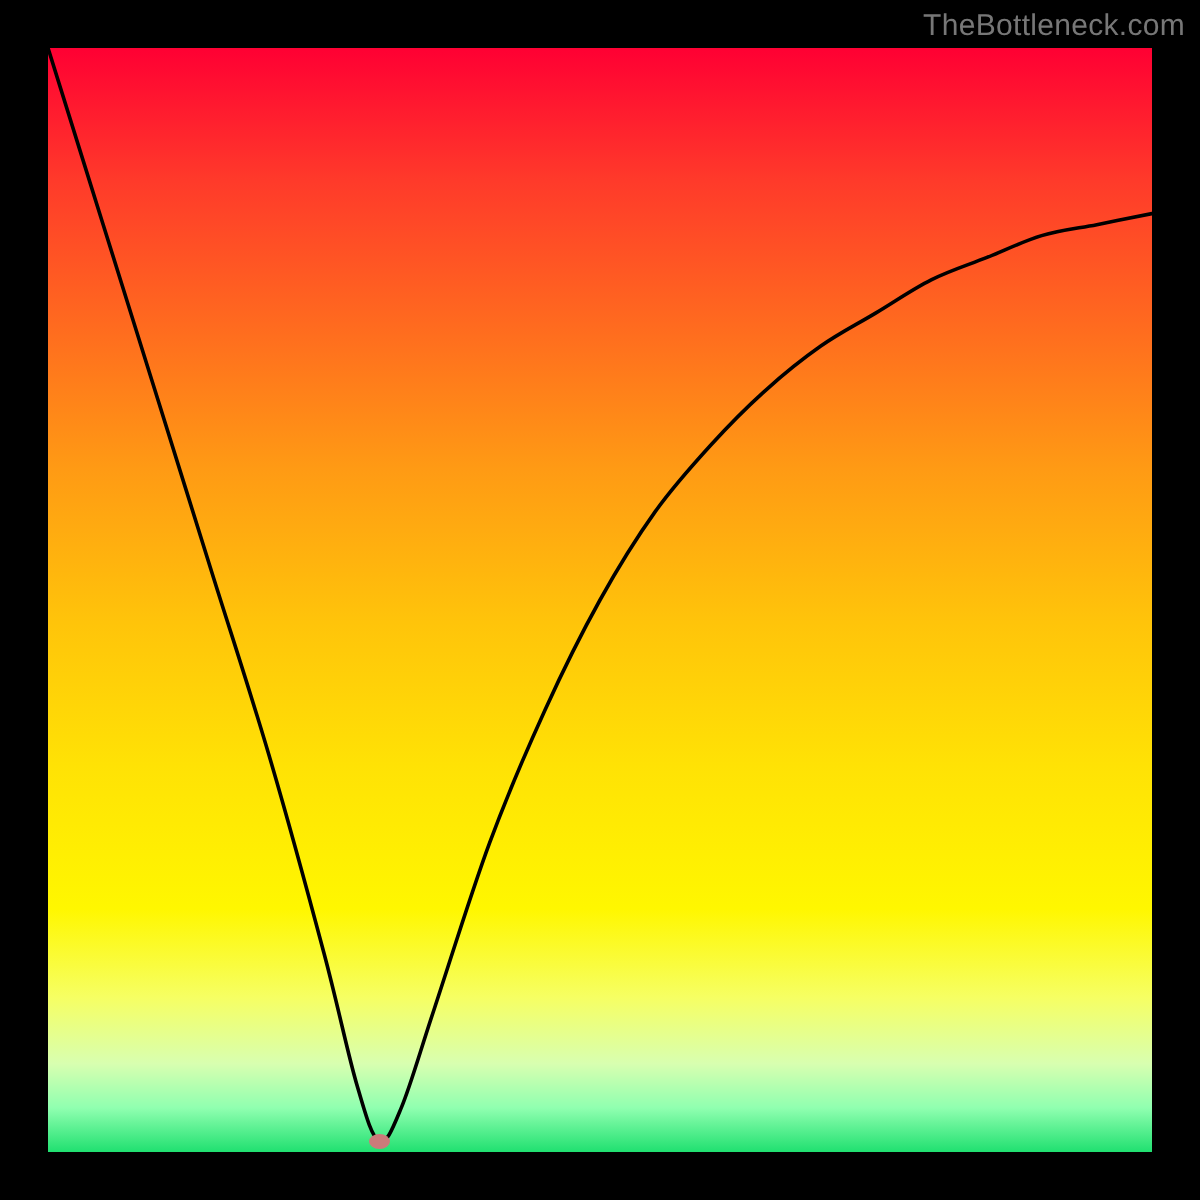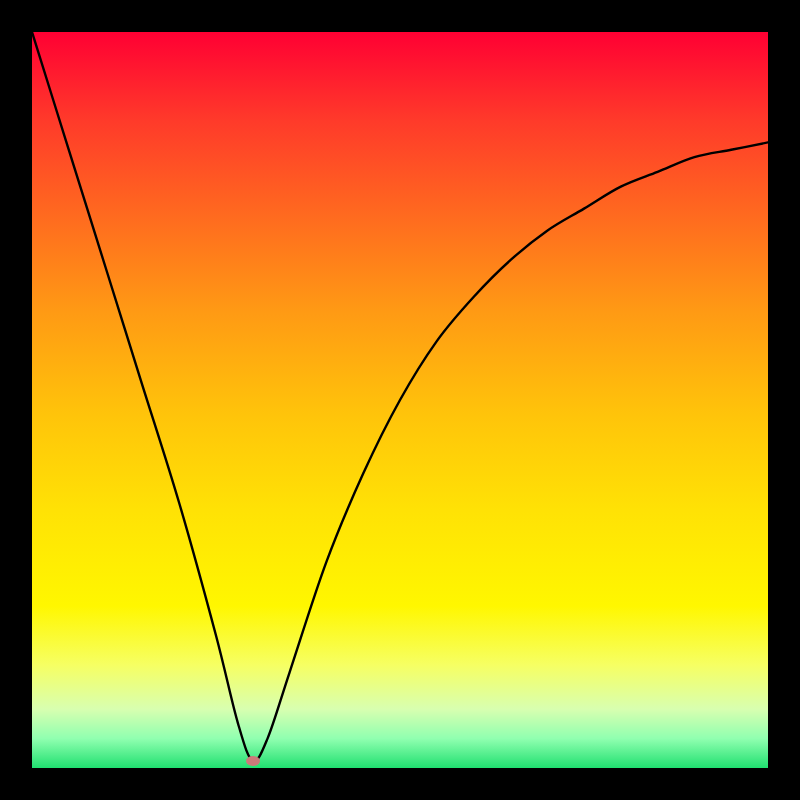--- a/index.html
+++ b/index.html
@@ -59,20 +59,21 @@
     font-size: 20px;
     letter-spacing: 0.2px;
     user-select: none;
   }
 </style>
 </head>
 <body>
 
 <div class="frame">
 
+  <div class="watermark">TheBottleneck.com</div>
 
   <div class="plot">
     <svg class="curve" viewBox="0 0 736 736" preserveAspectRatio="none">
       <path fill="none" stroke="#000" stroke-width="2.4" stroke-linecap="round" stroke-linejoin="round" d="M 0.0 0.0 C 6.1 19.6, 24.5 78.5, 36.8 117.8 C 49.1 157.0, 61.3 196.3, 73.6 235.5 C 85.9 274.8, 98.1 314.0, 110.4 353.3 C 122.7 392.5, 134.9 429.3, 147.2 471.0 C 159.5 512.7, 174.2 566.7, 184.0 603.5 C 193.8 640.3, 199.9 671.0, 206.1 691.8 C 212.2 712.7, 215.9 726.2, 220.8 728.6 C 225.7 731.1, 229.4 721.3, 235.5 706.6 C 241.7 691.8, 247.8 669.8, 257.6 640.3 C 267.4 610.9, 282.1 563.0, 294.4 529.9 C 306.7 496.8, 318.9 468.6, 331.2 441.6 C 343.5 414.6, 355.7 390.1, 368.0 368.0 C 380.3 345.9, 392.5 326.3, 404.8 309.1 C 417.1 291.9, 429.3 278.5, 441.6 265.0 C 453.9 251.5, 466.1 239.2, 478.4 228.2 C 490.7 217.1, 502.9 207.3, 515.2 198.7 C 527.5 190.1, 539.7 184.0, 552.0 176.6 C 564.3 169.3, 576.5 160.7, 588.8 154.6 C 601.1 148.4, 613.3 144.7, 625.6 139.8 C 637.9 134.9, 650.1 128.8, 662.4 125.1 C 674.7 121.4, 686.9 120.2, 699.2 117.8 C 711.5 115.3, 729.9 111.6, 736.0 110.4"></path>
     </svg>
     <div class="marker" style="left:220.8px; top:728.6px; background:#cc7a7a;"></div>
   </div>
 
 </div>
 

